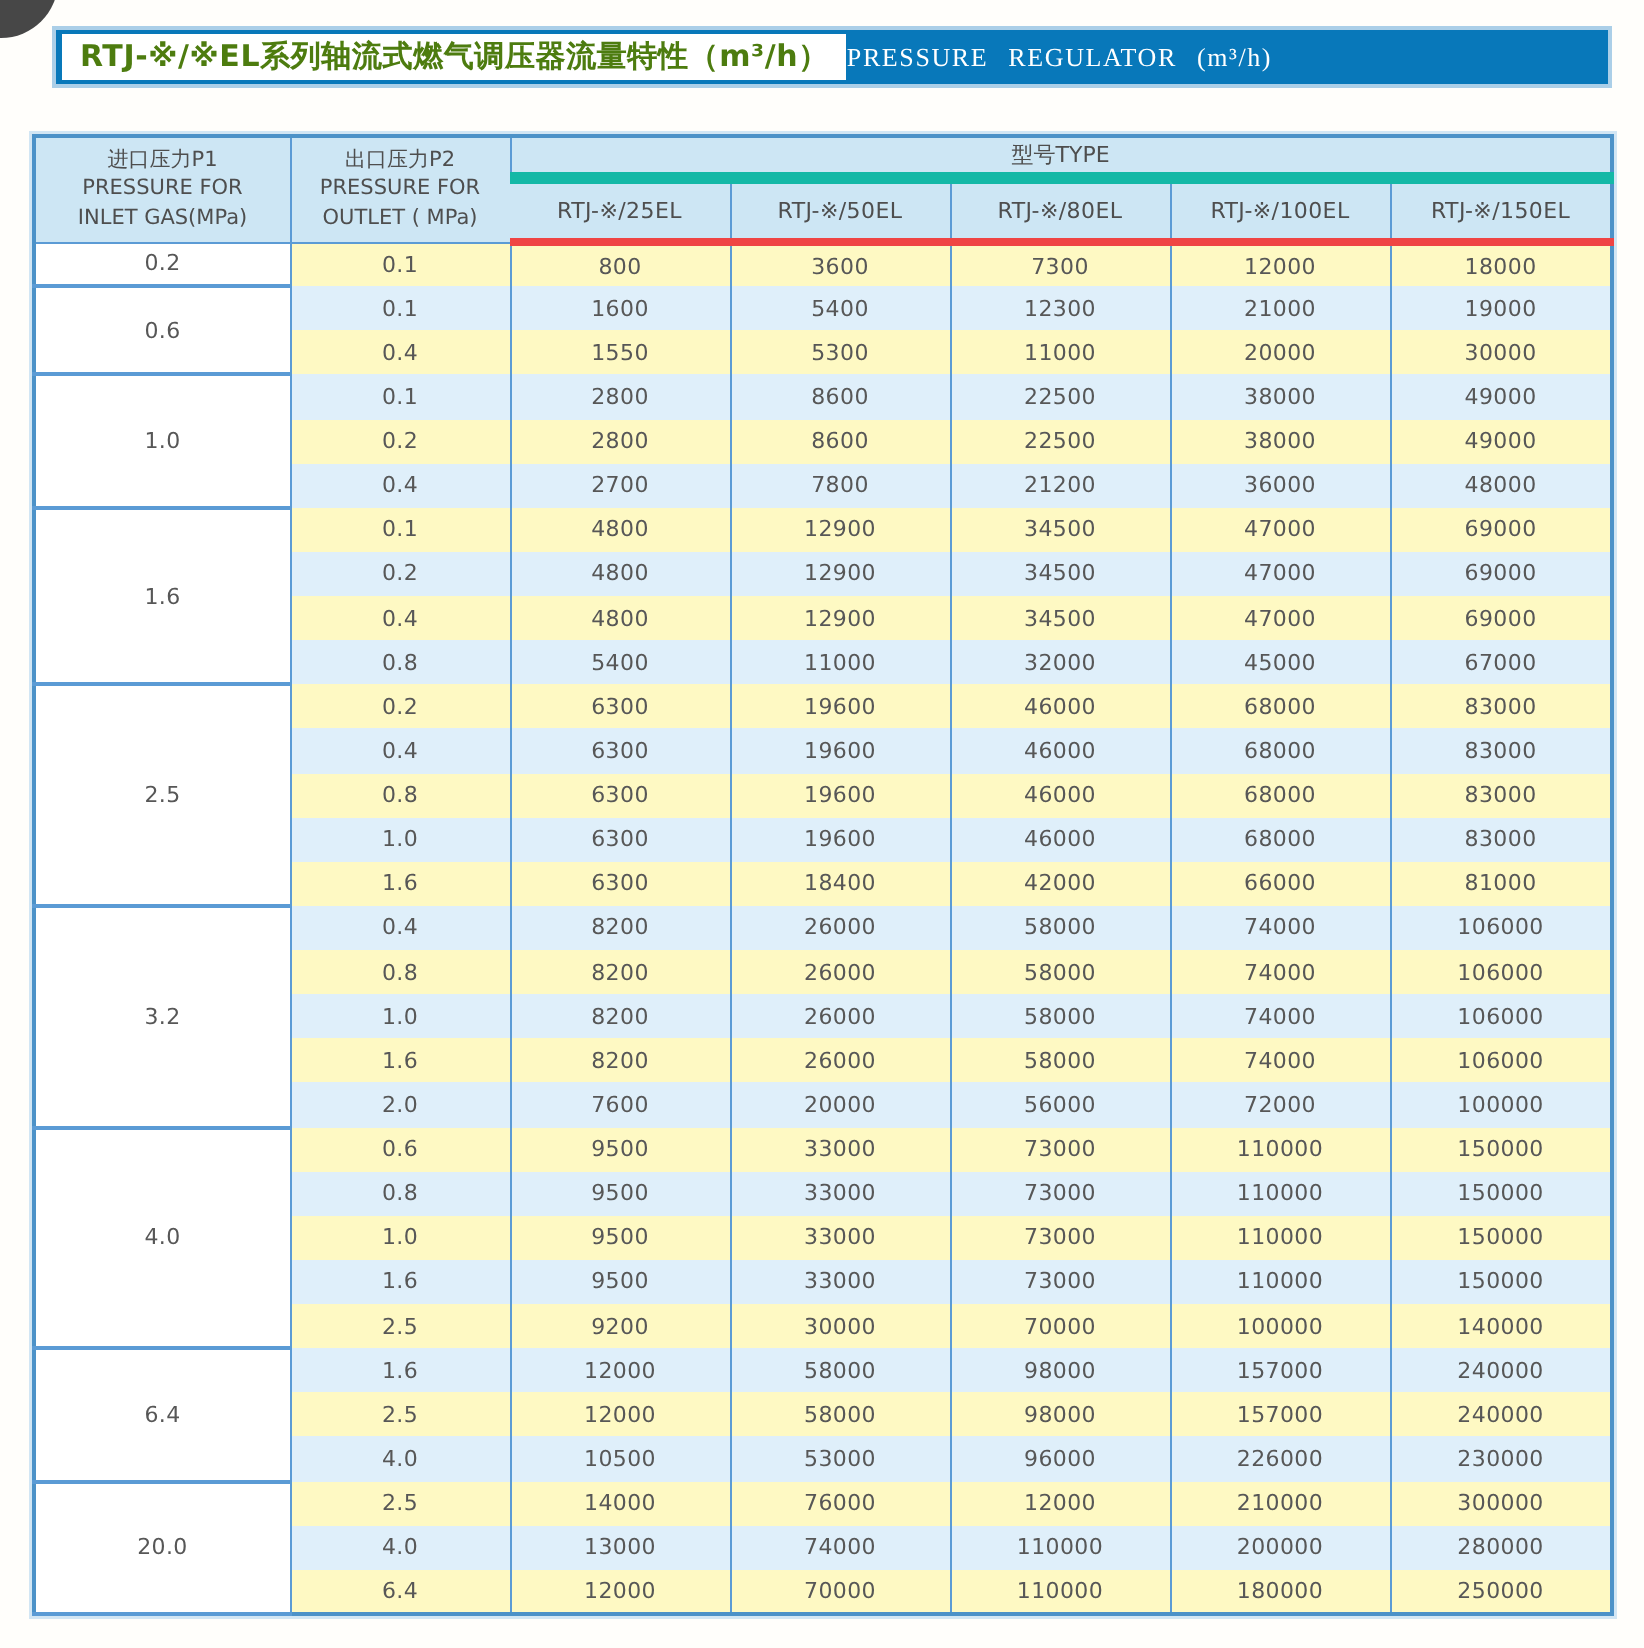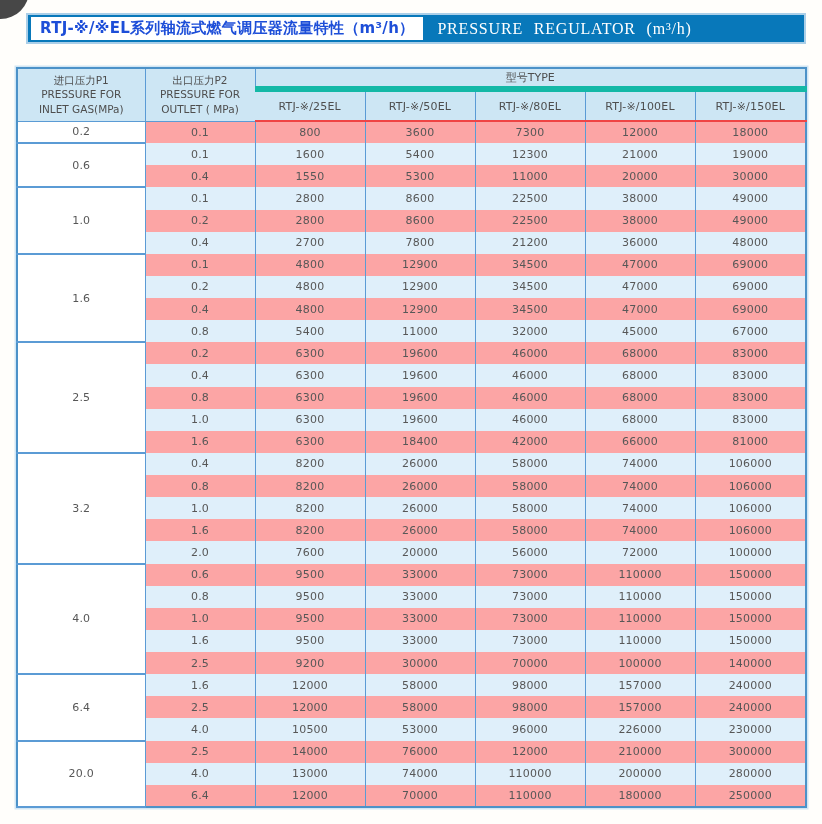--- a/index.html
+++ b/index.html
@@ -31,41 +31,40 @@
     height: 23px;
     background: #ffffff;
     display: flex;
     align-items: center;
     padding: 0 9px;
     white-space: nowrap;
   }
   .title-box span {
     font-size: 15px;
     font-weight: bold;
-    color: #1d4ed8;
+    color: #4d7c0f;
     letter-spacing: 0.3px;
   }
   .title-en {
-    margin-left: 14px;
     color: #ffffff;
     font-family: "Liberation Serif", "DejaVu Serif", serif;
-    font-size: 16px;
+    font-size: 13px;
     letter-spacing: 0.8px;
     word-spacing: 6px;
     white-space: nowrap;
   }
   table.flow-table {
     position: absolute;
     left: 16px; top: 67px;
     width: 789px; height: 741px;
     border-collapse: collapse;
     table-layout: fixed;
     border: 2px solid #4c92c8;
     box-shadow: 0 0 0 1.5px #d2e6f4;
-    background: #fca5a5;
+    background: #fef9c3;
   }
   th, td {
     border-left: 1px solid #5b9bd5;
     text-align: center;
     vertical-align: middle;
   }
   th:first-child, td:first-child { border-left: none; }
   thead th {
     background: #cde6f4;
     color: #4e4e4e;
@@ -73,21 +72,21 @@
   }
   .type-row { height: 21px; }
   .type-head {
     font-size: 11px;
     border-bottom: 6px solid #14b8a6;
   }
   .models-row { height: 32px; }
   .model-head {
     font-size: 11px;
     letter-spacing: 0.2px;
-    border-bottom: 2px solid #ef4444;
+    border-bottom: 4px solid #ef4444;
   }
   .pressure-head {
     font-size: 10.5px;
     line-height: 1.4;
     border-bottom: 1px solid #5b9bd5;
   }
   .pressure-head span { display: block; }
   tbody tr { height: 22px; }
   tbody tr.stripe td { background: #dfeffa; }
   td {

